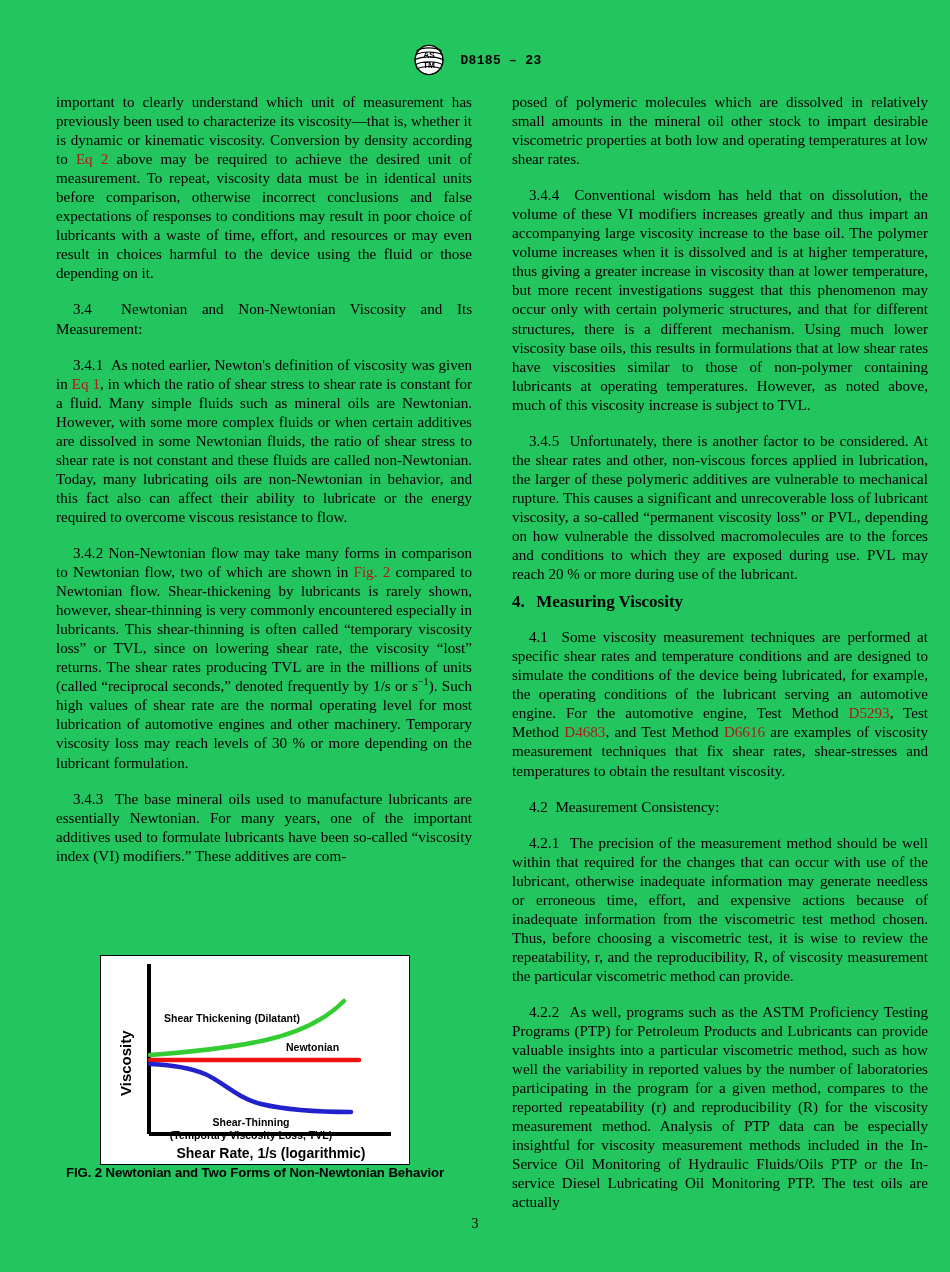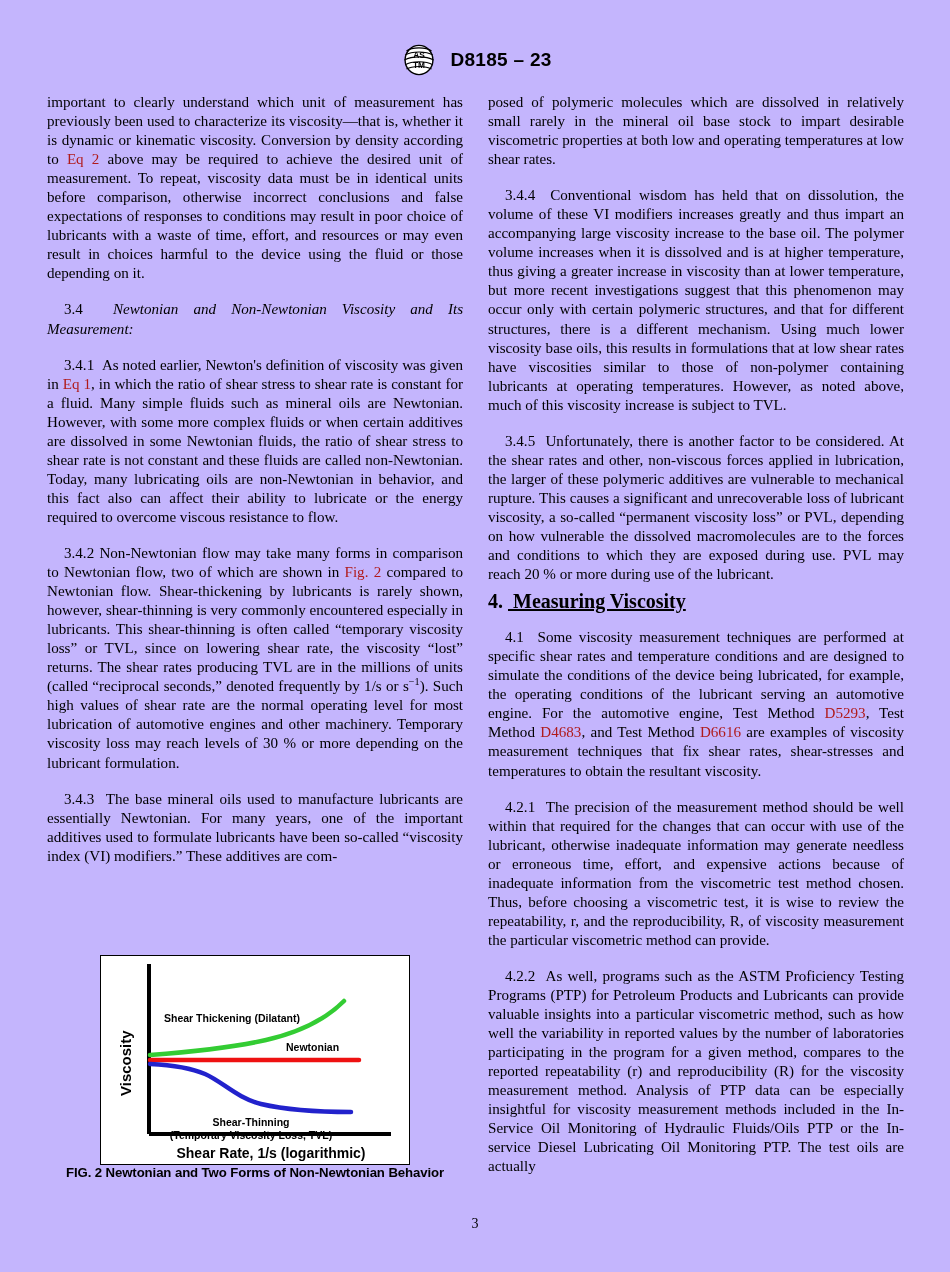--- a/index.html
+++ b/index.html
@@ -5,21 +5,21 @@
   html, body {
     margin: 0;
     padding: 0;
     background: #ffffff;
   }
   .page {
     position: relative;
     width: 950px;
     height: 1272px;
     margin: 0 auto;
-    background: #c4b5fd;
+    background: #22c55e;
     font-family: "Liberation Serif", "DejaVu Serif", serif;
     color: #000000;
     overflow: hidden;
   }
 
   
   .header {
     position: absolute;
     top: 44px;
     left: 0;
@@ -28,65 +28,63 @@
     align-items: center;
     justify-content: center;
     gap: 10px;
   }
   .astm-logo {
     width: 42px;
     height: 32px;
     flex: 0 0 auto;
   }
   .header-title {
-    font-family: Liberation Sans, sans-serif;
-    font-size: 19px;
+    font-family: Liberation Mono, monospace;
+    font-size: 13px;
     font-weight: bold;
     letter-spacing: 0.3px;
   }
 
   
   .columns {
     position: absolute;
     top: 93px;
-    left: 47px;
+    left: 56px;
     width: 858px;
     display: flex;
-    gap: 25px;
+    gap: 40px;
   }
   .col {
     width: 416px;
     flex: 0 0 416px;
   }
 
   p.body {
     margin: 0;
     font-size: 15.1px;
     line-height: 19.05px;
     text-align: justify;
     text-justify: inter-word;
     hyphens: none;
   }
   p.indent {
     text-indent: 17px;
     margin-top: 17px;
   }
   .ital {
-    font-style: italic;
   }
   .xref {
     color: #b01a1a;
   }
   .sec-head {
     margin: 0;
-    font-size: 20px;
+    font-size: 17px;
     line-height: 19.05px;
     font-weight: bold;
     text-align: left;
-    text-decoration: underline;
   }
   .sec-head .num {
     display: inline-block;
     min-width: 20px;
   }
   .gap-before {
     margin-top: 8px;
   }
   sup {
     font-size: 0.68em;
@@ -168,30 +166,31 @@
       <p class="body indent"><span>3.4.1</span>&nbsp;&nbsp;<span>As noted earlier, Newton's definition of viscosity was given in </span><span class="xref">Eq 1</span><span>, in which the ratio of shear stress to shear rate is constant for a fluid. Many simple fluids such as mineral oils are Newtonian. However, with some more complex fluids or when certain additives are dissolved in some Newtonian fluids, the ratio of shear stress to shear rate is not constant and these fluids are called non-Newtonian. Today, many lubricating oils are non-Newtonian in behavior, and this fact also can affect their ability to lubricate or the energy required to overcome viscous resistance to flow.</span></p>
 
       <p class="body indent"><span>3.4.2</span>&nbsp;<span>Non-Newtonian flow may take many forms in comparison to Newtonian flow, two of which are shown in </span><span class="xref">Fig. 2</span><span> compared to Newtonian flow. Shear-thickening by lubricants is rarely shown, however, shear-thinning is very commonly encountered especially in lubricants. This shear-thinning is often called “temporary viscosity loss” or TVL, since on lowering shear rate, the viscosity “lost” returns. The shear rates producing TVL are in the millions of units (called “reciprocal seconds,” denoted frequently by 1/s or s</span><sup>−1</sup><span>). Such high values of shear rate are the normal operating level for most lubrication of automotive engines and other machinery. Temporary viscosity loss may reach levels of 30 % or more depending on the lubricant formulation.</span></p>
 
       <p class="body indent"><span>3.4.3</span>&nbsp;&nbsp;<span>The base mineral oils used to manufacture lubricants are essentially Newtonian. For many years, one of the important additives used to formulate lubricants have been so-called “viscosity index (VI) modifiers.” These additives are com-</span></p>
 
     </div>
 
     <div class="col">
 
-      <p class="body">posed of polymeric molecules which are dissolved in relatively small rarely in the mineral oil base stock to impart desirable viscometric properties at both low and operating temperatures at low shear rates.</p>
+      <p class="body">posed of polymeric molecules which are dissolved in relatively small amounts in the mineral oil other stock to impart desirable viscometric properties at both low and operating temperatures at low shear rates.</p>
 
       <p class="body indent"><span>3.4.4</span>&nbsp;&nbsp;<span>Conventional wisdom has held that on dissolution, the volume of these VI modifiers increases greatly and thus impart an accompanying large viscosity increase to the base oil. The polymer volume increases when it is dissolved and is at higher temperature, thus giving a greater increase in viscosity than at lower temperature, but more recent investigations suggest that this phenomenon may occur only with certain polymeric structures, and that for different structures, there is a different mechanism. Using much lower viscosity base oils, this results in formulations that at low shear rates have viscosities similar to those of non-polymer containing lubricants at operating temperatures. However, as noted above, much of this viscosity increase is subject to TVL.</span></p>
 
       <p class="body indent"><span>3.4.5</span>&nbsp;&nbsp;<span>Unfortunately, there is another factor to be considered. At the shear rates and other, non-viscous forces applied in lubrication, the larger of these polymeric additives are vulnerable to mechanical rupture. This causes a significant and unrecoverable loss of lubricant viscosity, a so-called “permanent viscosity loss” or PVL, depending on how vulnerable the dissolved macromolecules are to the forces and conditions to which they are exposed during use. PVL may reach 20 % or more during use of the lubricant.</span></p>
 
       <p class="sec-head gap-before"><span class="num">4.</span>&nbsp;<span>Measuring Viscosity</span></p>
 
       <p class="body indent gap-before"><span>4.1</span>&nbsp;&nbsp;<span>Some viscosity measurement techniques are performed at specific shear rates and temperature conditions and are designed to simulate the conditions of the device being lubricated, for example, the operating conditions of the lubricant serving an automotive engine. For the automotive engine, Test Method </span><span class="xref">D5293</span><span>, Test Method </span><span class="xref">D4683</span><span>, and Test Method </span><span class="xref">D6616</span><span> are examples of viscosity measurement techniques that fix shear rates, shear-stresses and temperatures to obtain the resultant viscosity.</span></p>
 
+      <p class="body indent gap-before"><span>4.2</span>&nbsp;&nbsp;<span class="ital">Measurement Consistency:</span></p>
 
       <p class="body indent"><span>4.2.1</span>&nbsp;&nbsp;<span>The precision of the measurement method should be well within that required for the changes that can occur with use of the lubricant, otherwise inadequate information may generate needless or erroneous time, effort, and expensive actions because of inadequate information from the viscometric test method chosen. Thus, before choosing a viscometric test, it is wise to review the repeatability, r, and the reproducibility, R, of viscosity measurement the particular viscometric method can provide.</span></p>
 
       <p class="body indent"><span>4.2.2</span>&nbsp;&nbsp;<span>As well, programs such as the ASTM Proficiency Testing Programs (PTP) for Petroleum Products and Lubricants can provide valuable insights into a particular viscometric method, such as how well the variability in reported values by the number of laboratories participating in the program for a given method, compares to the reported repeatability (r) and reproducibility (R) for the viscosity measurement method. Analysis of PTP data can be especially insightful for viscosity measurement methods included in the In-Service Oil Monitoring of Hydraulic Fluids/Oils PTP or the In-service Diesel Lubricating Oil Monitoring PTP. The test oils are actually</span></p>
 
     </div>
   </div>
 
   <div class="figure">
     <div class="fig-box">

